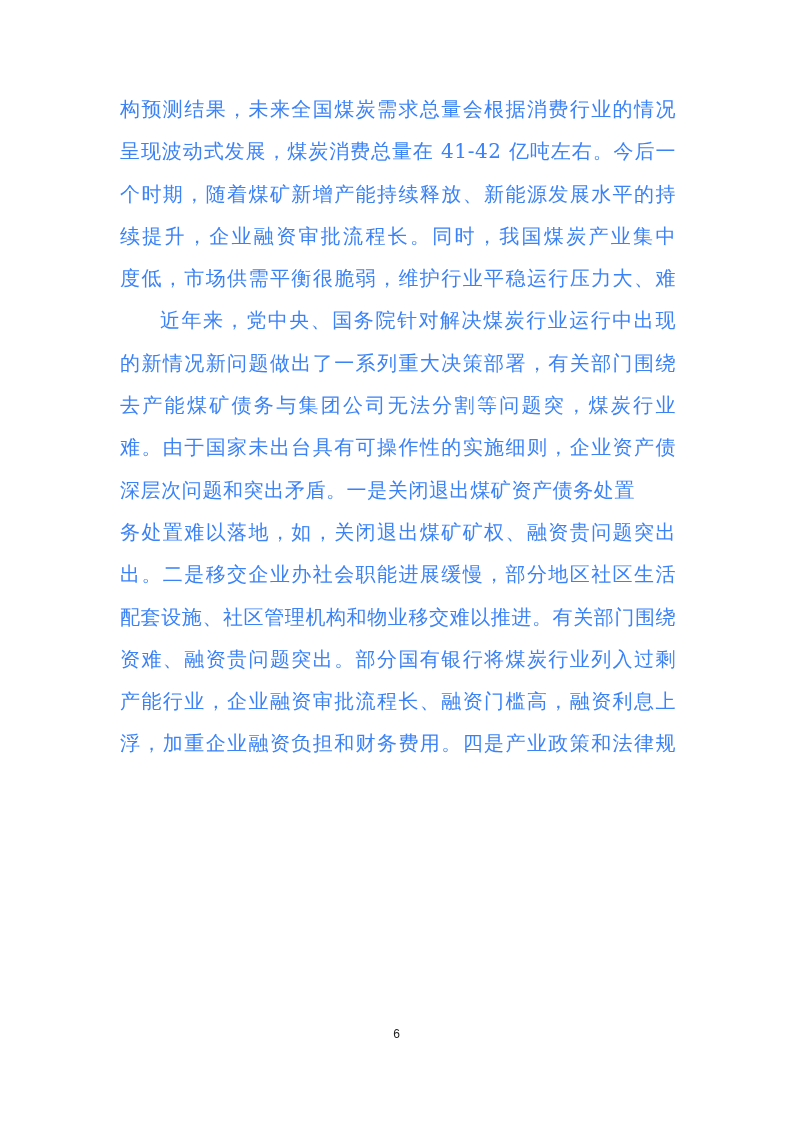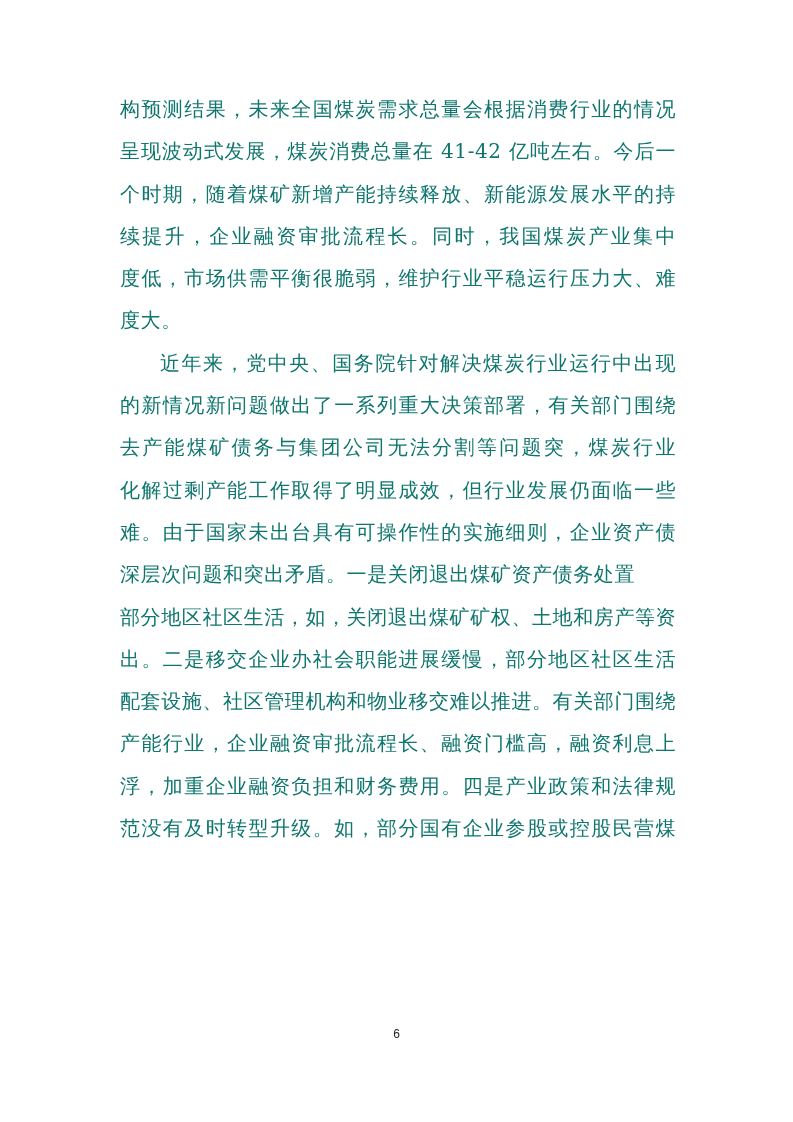--- a/index.html
+++ b/index.html
@@ -4,21 +4,21 @@
   <style>
     html, body { margin: 0; padding: 0; background: #ffffff; }
     body { width: 793px; height: 1122px; position: relative; overflow: hidden; }
     .page {
       position: absolute; left: 0; top: 0; width: 793px; height: 1122px;
       background: #ffffff;
     }
     .content {
       position: absolute; left: 120px; top: 88px; width: 556px;
       font-family: "DejaVu Serif", "Liberation Serif", serif;
-      color: #0f766e;
+      color: #3b82f6;
       font-size: 20px;
     }
     .line {
       height: 42.3px; line-height: 42.3px;
       white-space: nowrap;
       text-align: justify; text-align-last: justify;
       letter-spacing: 0.6px;
     }
     .line.last { text-align-last: left; }
     .line.indent { padding-left: 40px; }
@@ -35,35 +35,33 @@
 
 <div class="page">
   <div class="content">
 
     <div>
       <div class="line">构预测结果，未来全国煤炭需求总量会根据消费行业的情况</div>
       <div class="line">呈现波动式发展，煤炭消费总量在 41-42 亿吨左右。今后一</div>
       <div class="line">个时期，随着煤矿新增产能持续释放、新能源发展水平的持</div>
       <div class="line">续提升，企业融资审批流程长。同时，我国煤炭产业集中</div>
       <div class="line">度低，市场供需平衡很脆弱，维护行业平稳运行压力大、难</div>
-      <div class="line last">度大。</div>
     </div>
 
 
     <div>
       <div class="line indent">近年来，党中央、国务院针对解决煤炭行业运行中出现</div>
       <div class="line">的新情况新问题做出了一系列重大决策部署，有关部门围绕</div>
       <div class="line">去产能煤矿债务与集团公司无法分割等问题突，煤炭行业</div>
-      <div class="line">化解过剩产能工作取得了明显成效，但行业发展仍面临一些</div>
       <div class="line">难。由于国家未出台具有可操作性的实施细则，企业资产债</div>
       <div class="line last">深层次问题和突出矛盾。一是关闭退出煤矿资产债务处置</div>
-      <div class="line">部分地区社区生活，如，关闭退出煤矿矿权、土地和房产等资</div>
+      <div class="line">务处置难以落地，如，关闭退出煤矿矿权、融资贵问题突出</div>
       <div class="line">出。二是移交企业办社会职能进展缓慢，部分地区社区生活</div>
       <div class="line">配套设施、社区管理机构和物业移交难以推进。有关部门围绕</div>
+      <div class="line">资难、融资贵问题突出。部分国有银行将煤炭行业列入过剩</div>
       <div class="line">产能行业，企业融资审批流程长、融资门槛高，融资利息上</div>
       <div class="line">浮，加重企业融资负担和财务费用。四是产业政策和法律规</div>
-      <div class="line">范没有及时转型升级。如，部分国有企业参股或控股民营煤</div>
     </div>
 
   </div>
 
   <div class="page-number">6</div>
 </div>
 
 </body></html>

